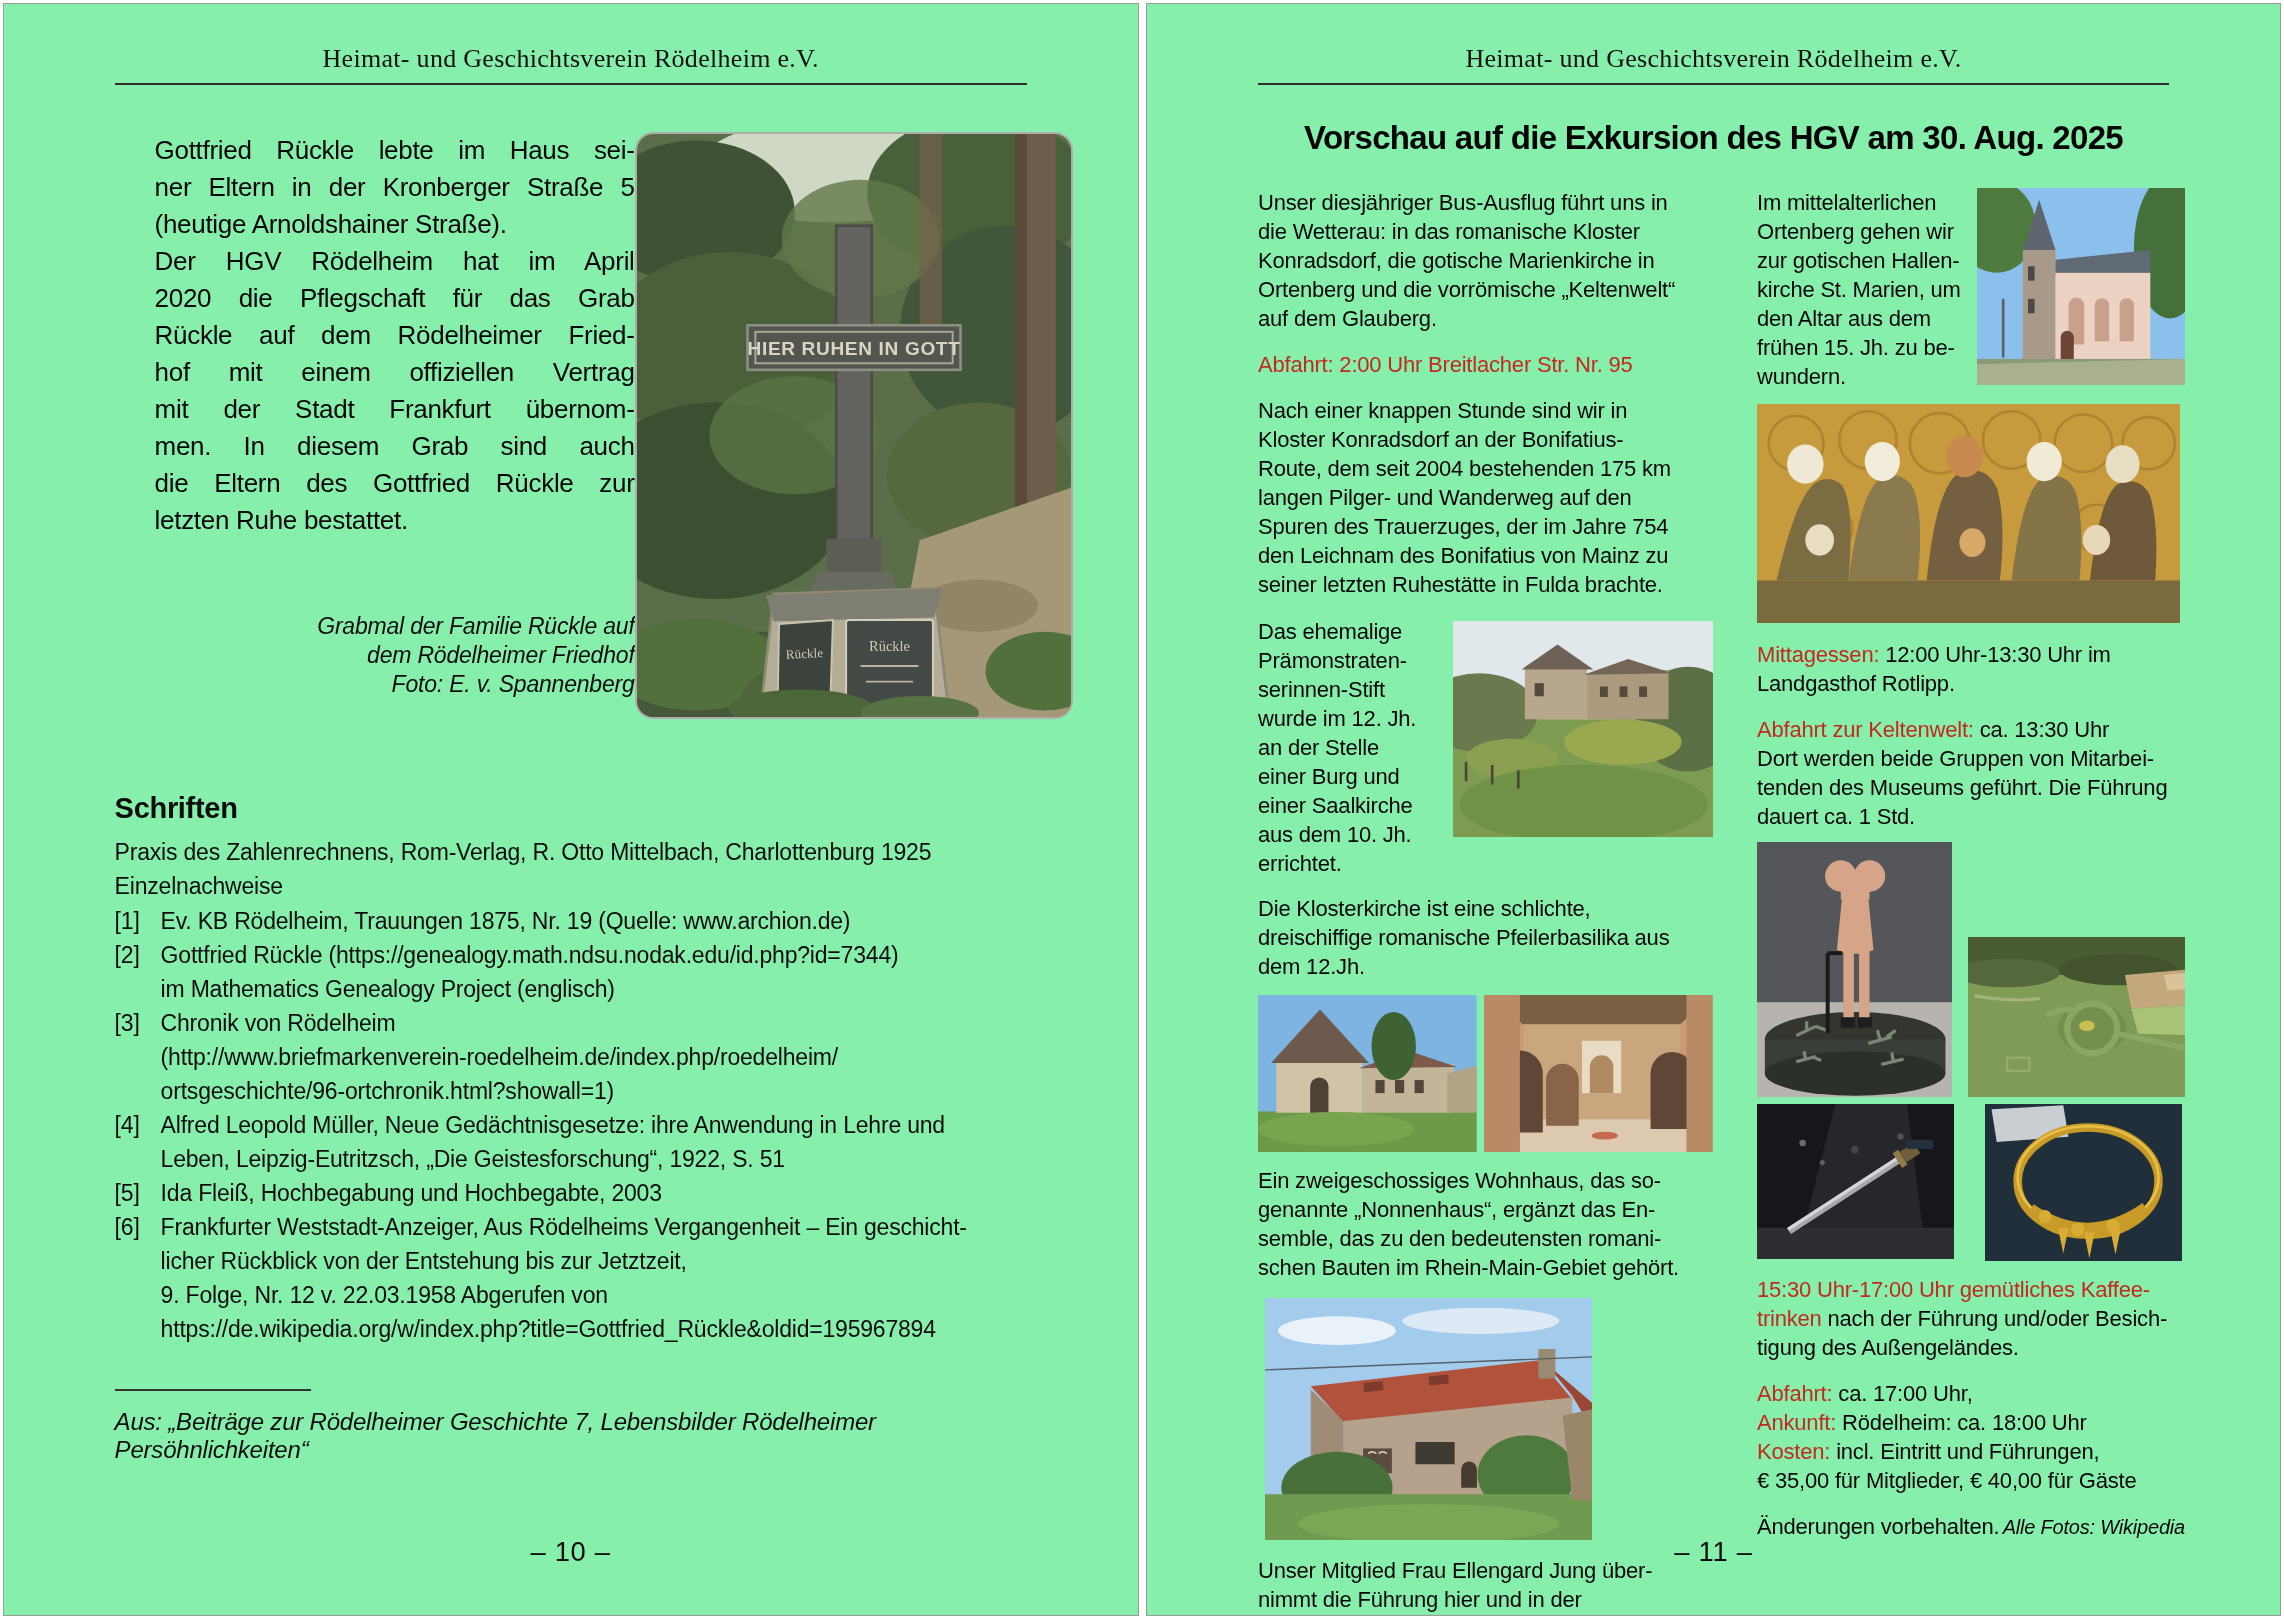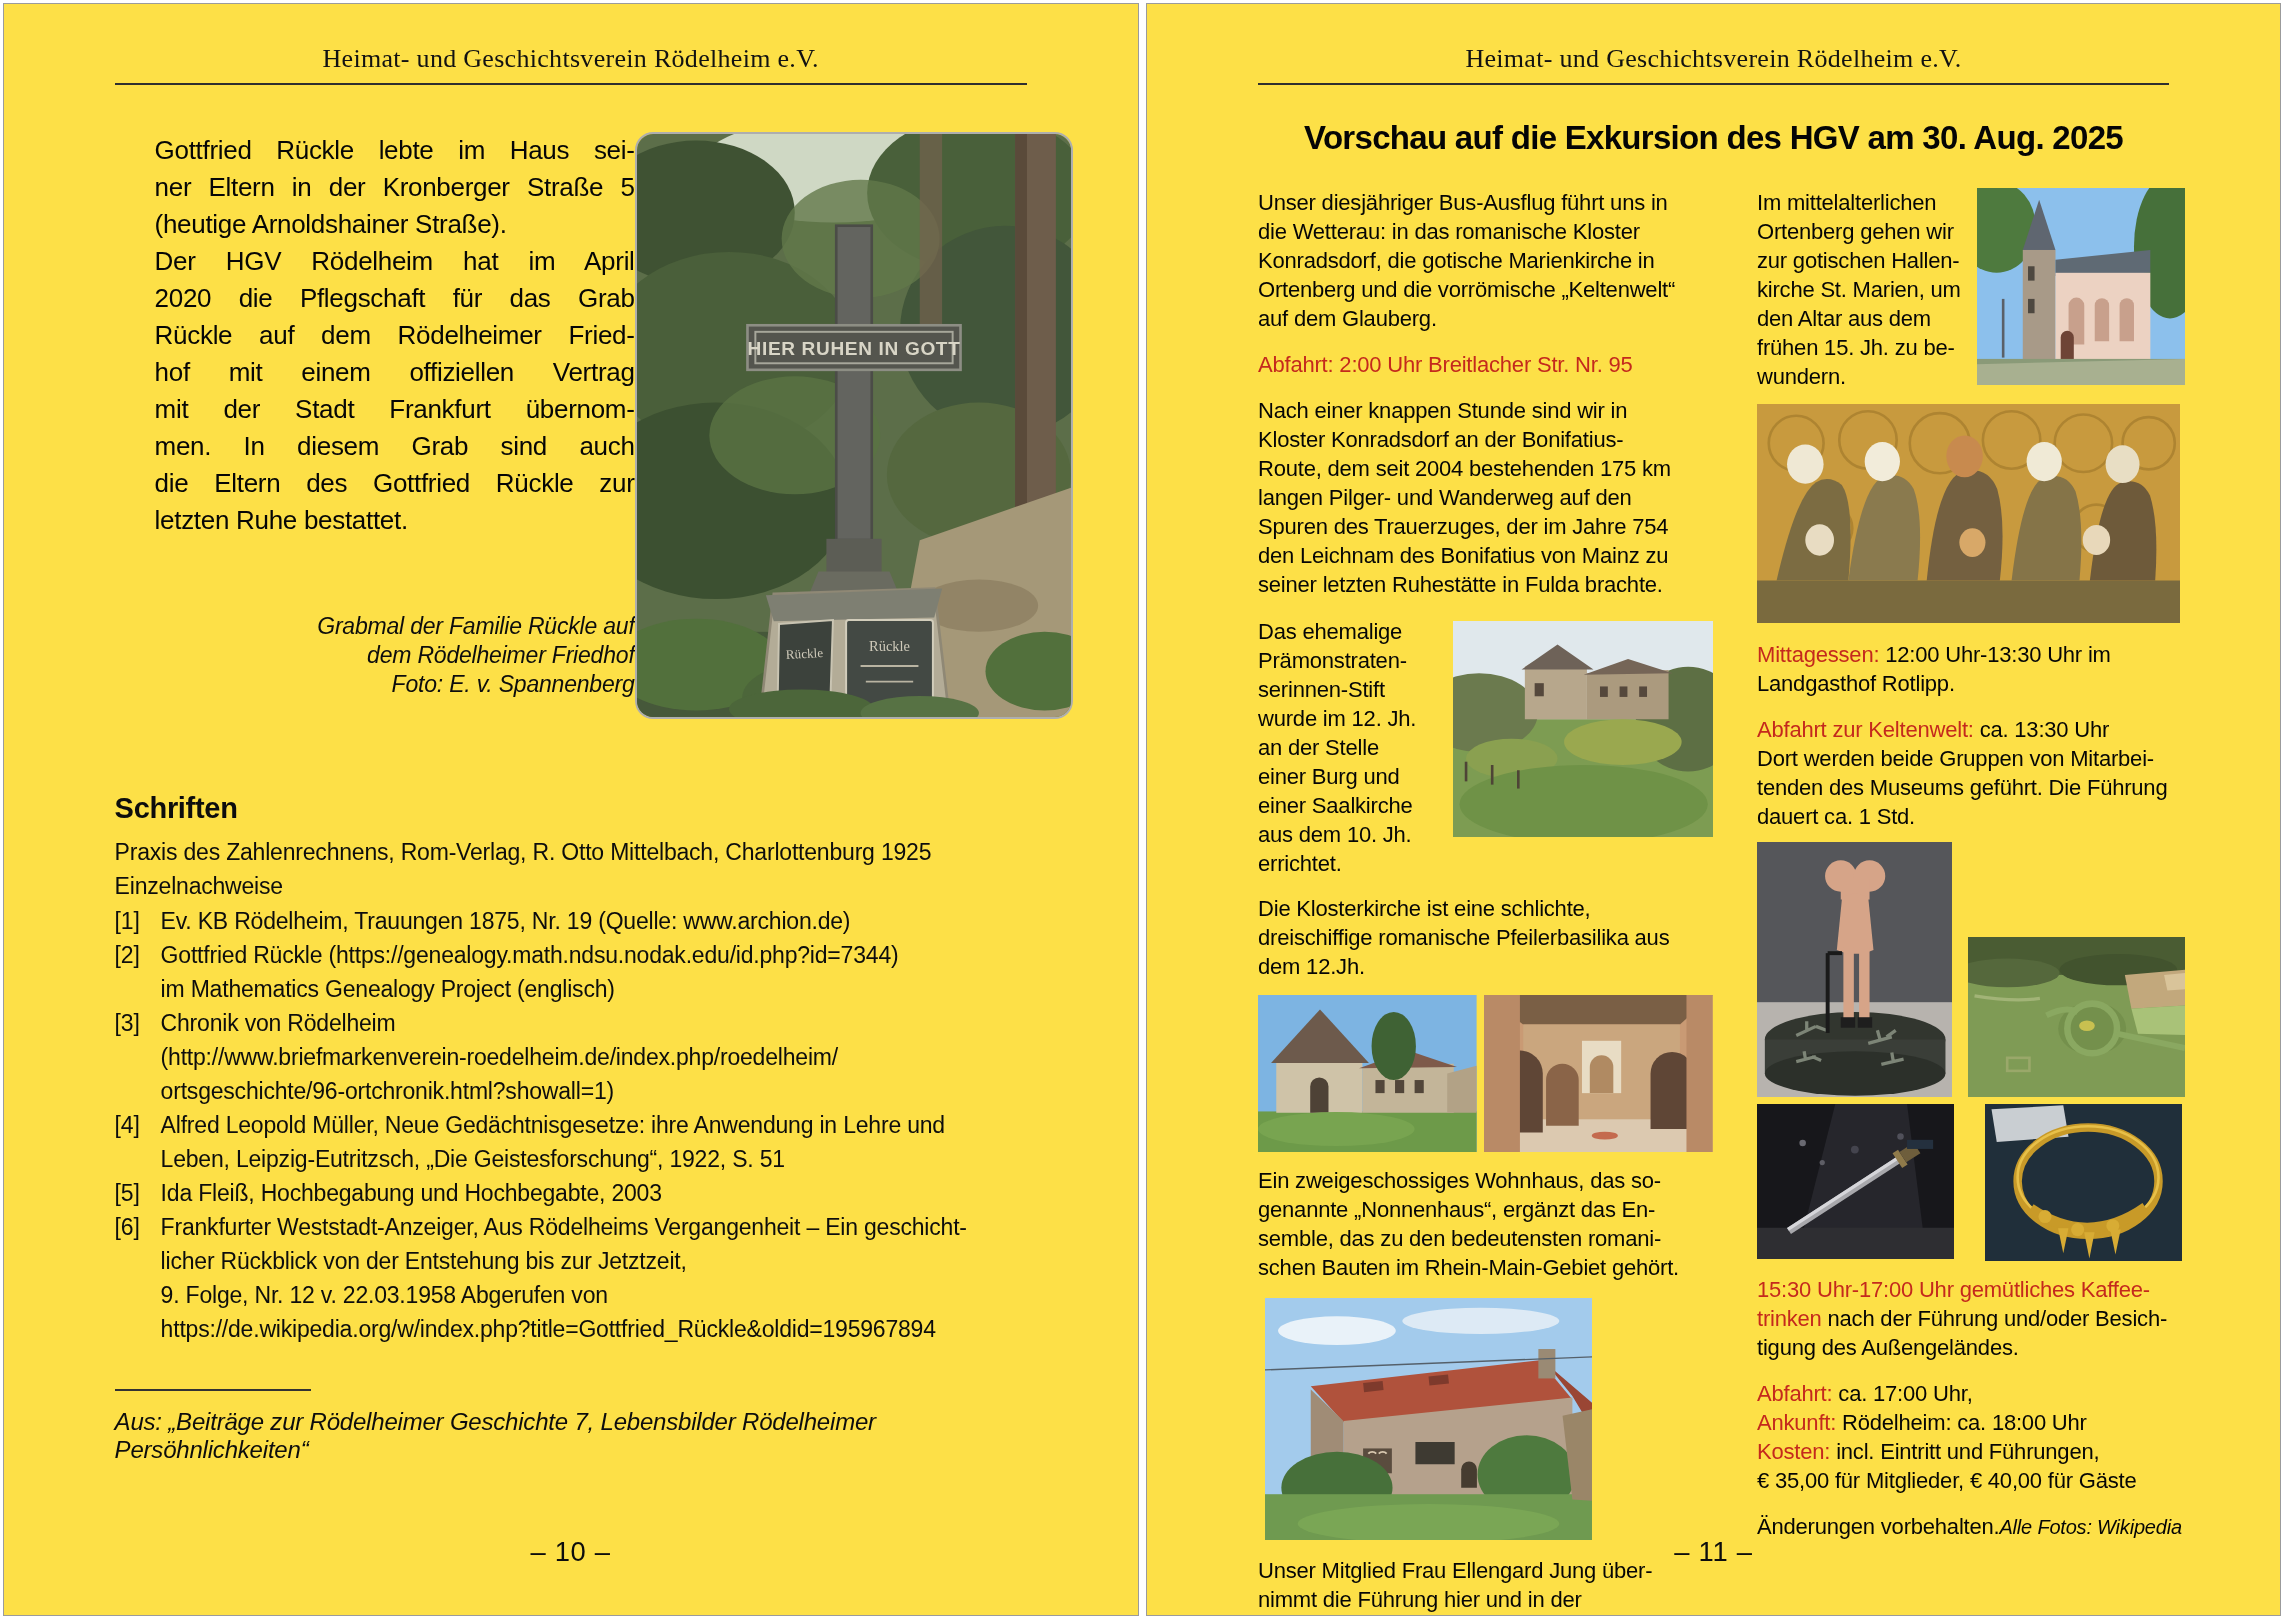--- a/index.html
+++ b/index.html
@@ -1,17 +1,17 @@
 <!DOCTYPE html>
 <html style="font-size:10.5px"><head>
 <meta charset="utf-8">
 <style>
   html,body{margin:0;padding:0;background:#ffffff;}
   body{width:2284px;height:1620px;position:relative;font-family:"Liberation Sans",sans-serif;color:#0d0d0d;}
-  .page{position:absolute;top:2.6px;height:1613px;background:#fde047;border:1.3px solid #9b9b9b;box-sizing:border-box;overflow:hidden;}
+  .page{position:absolute;top:2.6px;height:1613px;background:#86efac;border:1.3px solid #9b9b9b;box-sizing:border-box;overflow:hidden;}
   #pageL{left:2.6px;width:1136px;}
   #pageR{left:1146px;width:1135px;}
   .pagepad{padding:40px 111px 0 111px;position:relative;height:100%;box-sizing:border-box;}
   .hdr{font-family:"Liberation Serif",serif;font-size:26px;text-align:center;color:#121212;letter-spacing:0.3px;}
   .hrule{border-top:2px solid #2f2f2f;margin-top:9.1px;}
   
   .L-body{display:flex;margin-top:47px;}
   .L-text{width:480px;flex:none;margin-left:40px;}
   .para{font-size:26px;line-height:37px;letter-spacing:-0.3px;color:#060606;}
   .justify div{text-align:justify;text-align-last:justify;}
@@ -34,21 +34,21 @@
   .col2{width:428px;flex:none;}
   .rp{font-size:22px;line-height:29px;letter-spacing:-0.2px;color:#060606;}
   .rp + .rp{margin-top:17px;}
   .red{color:#c4291d;}
   .imgR{float:right;margin:3.9px 0 5.2px 10.5px;}
   .imgbox{overflow:hidden;}
   .imgbox svg{display:block;width:100%;height:100%;}
   .pairrow{display:flex;gap:7.8px;margin:14.4px 0;}
   .kgrid-r1{display:flex;gap:15.7px;align-items:flex-end;margin:11.8px 0 6.5px 0;}
   .kgrid-r2{display:flex;gap:31px;margin:6.5px 0 14.4px 0;}
-  .credit-row{display:flex;align-items:baseline;margin-top:22px;}
+  .credit-row{display:flex;justify-content:space-between;align-items:baseline;margin-top:22px;}
   .credit{font-style:italic;font-size:20px;}
   .clearfix::after{content:"";display:block;clear:both;}
 </style>
 </head>
 <body>
 
 <div class="page" id="pageL">
   <div class="pagepad">
     <div class="hdr">Heimat- und Geschichtsverein Rödelheim e.V.</div>
     <div class="hrule"></div>

